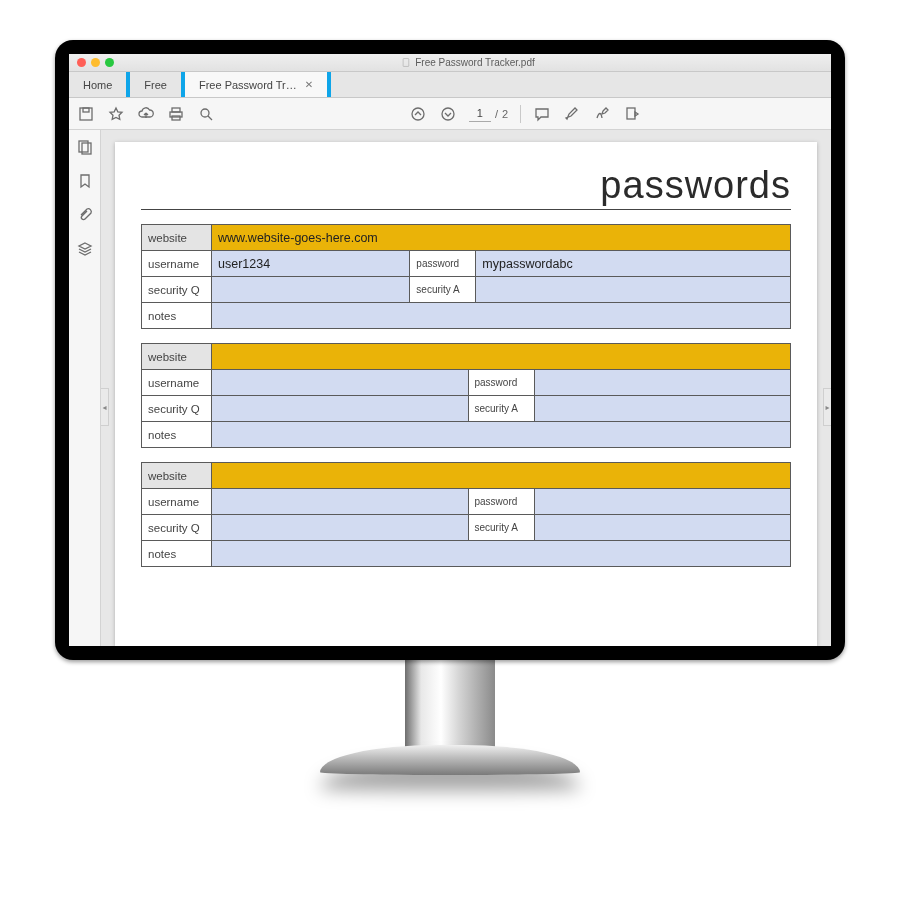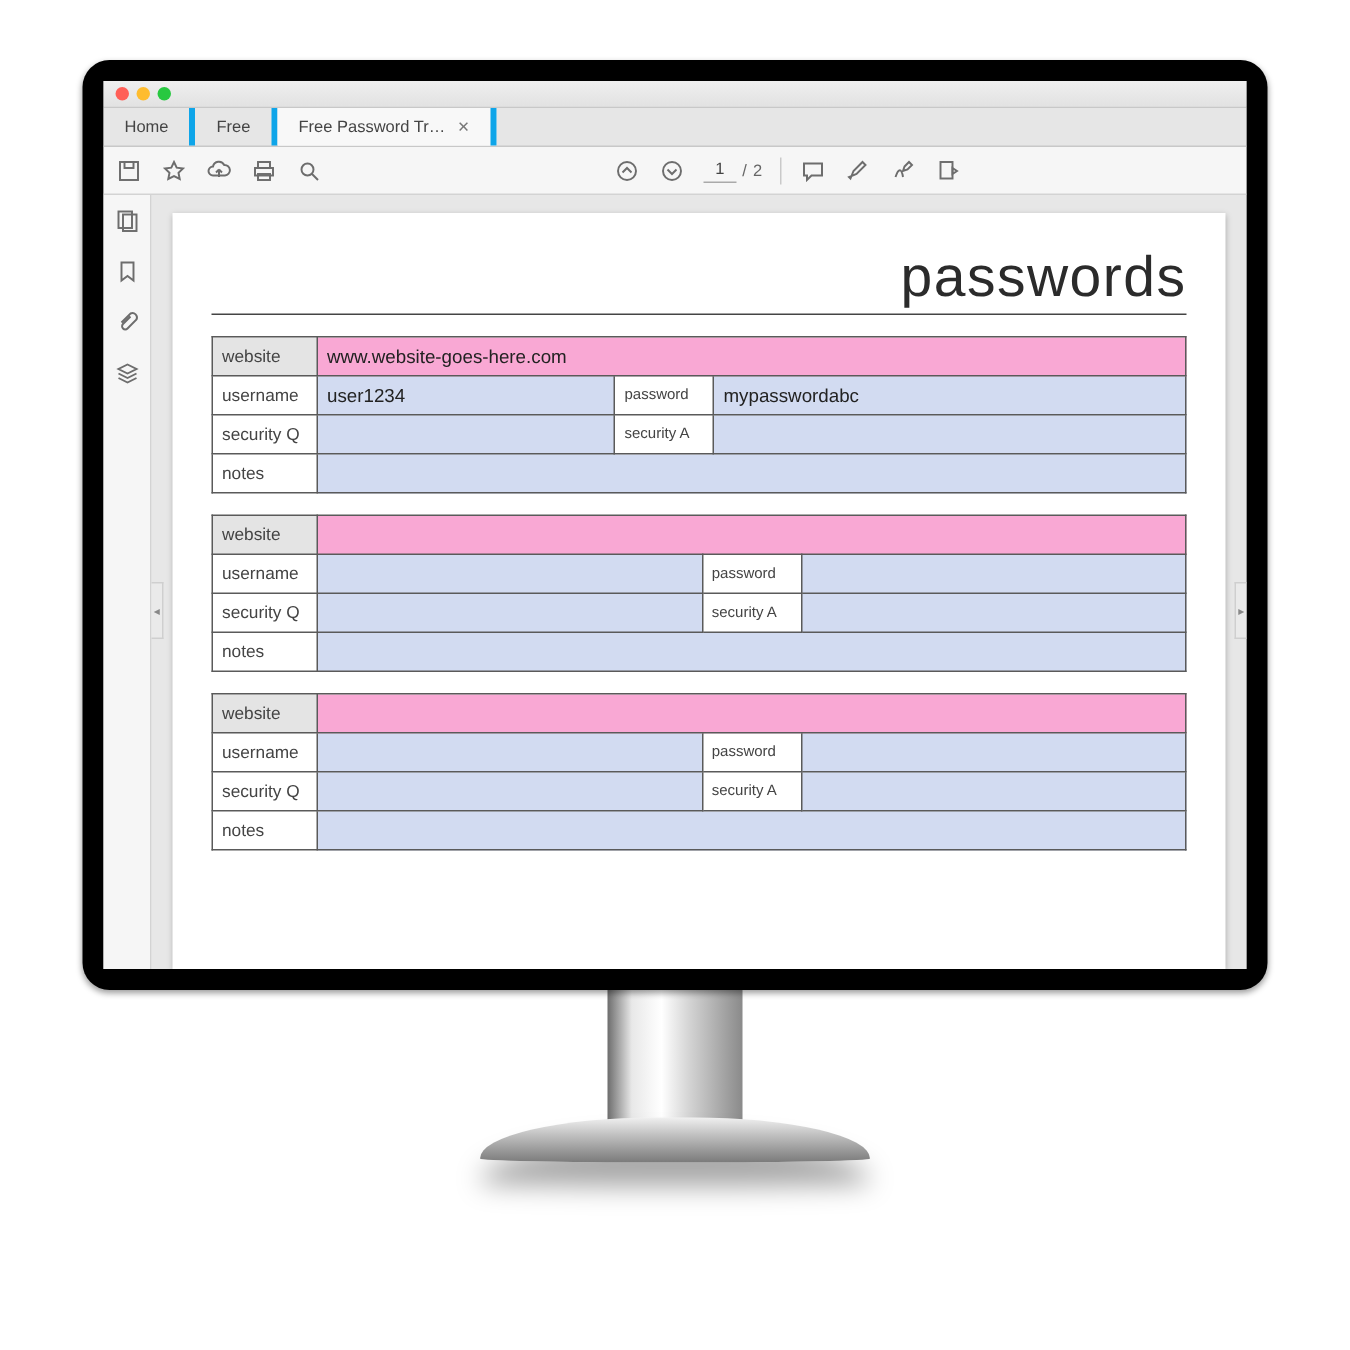--- a/index.html
+++ b/index.html
@@ -167,36 +167,42 @@
   .entry td {
     border:1px solid #5a5a5a;
     height:26px;
     padding:0 6px;
     vertical-align:middle;
   }
   .lbl  { width:70px;  background:#fff; color:#444; font-size:11.5px; }
   .lbl2 { width:66px;  background:#fff; color:#444; font-size:10px; }
   .val  { background:#d2dbf1; color:#222; }
   .website-lbl { background:#e4e4e4; }
-  .website-val { background:#f9a8d4; }
+  .website-val { background:#eab308; }
 </style>
 </head>
 <body>
 
 <div class="stand-neck"></div>
 <div class="stand-base"></div>
 
 <div class="monitor">
   <div class="screen">
 
     <div class="titlebar">
       <div class="traffic">
         <span class="t-close"></span>
         <span class="t-min"></span>
         <span class="t-max"></span>
+      </div>
+      <div class="titlebar-title">
+        <svg width="9" height="9" viewBox="0 0 16 16">
+            <rect x="2" y="1" width="10" height="14" rx="1" fill="none" stroke="#888"></rect>
+          </svg>
+        <span>Free Password Tracker.pdf</span>
       </div>
     </div>
 
     <div class="tabs">
       <div class="tab">
           <span>Home</span>
         </div>
       <div class="tab">
           <span>Free</span>
         </div>

